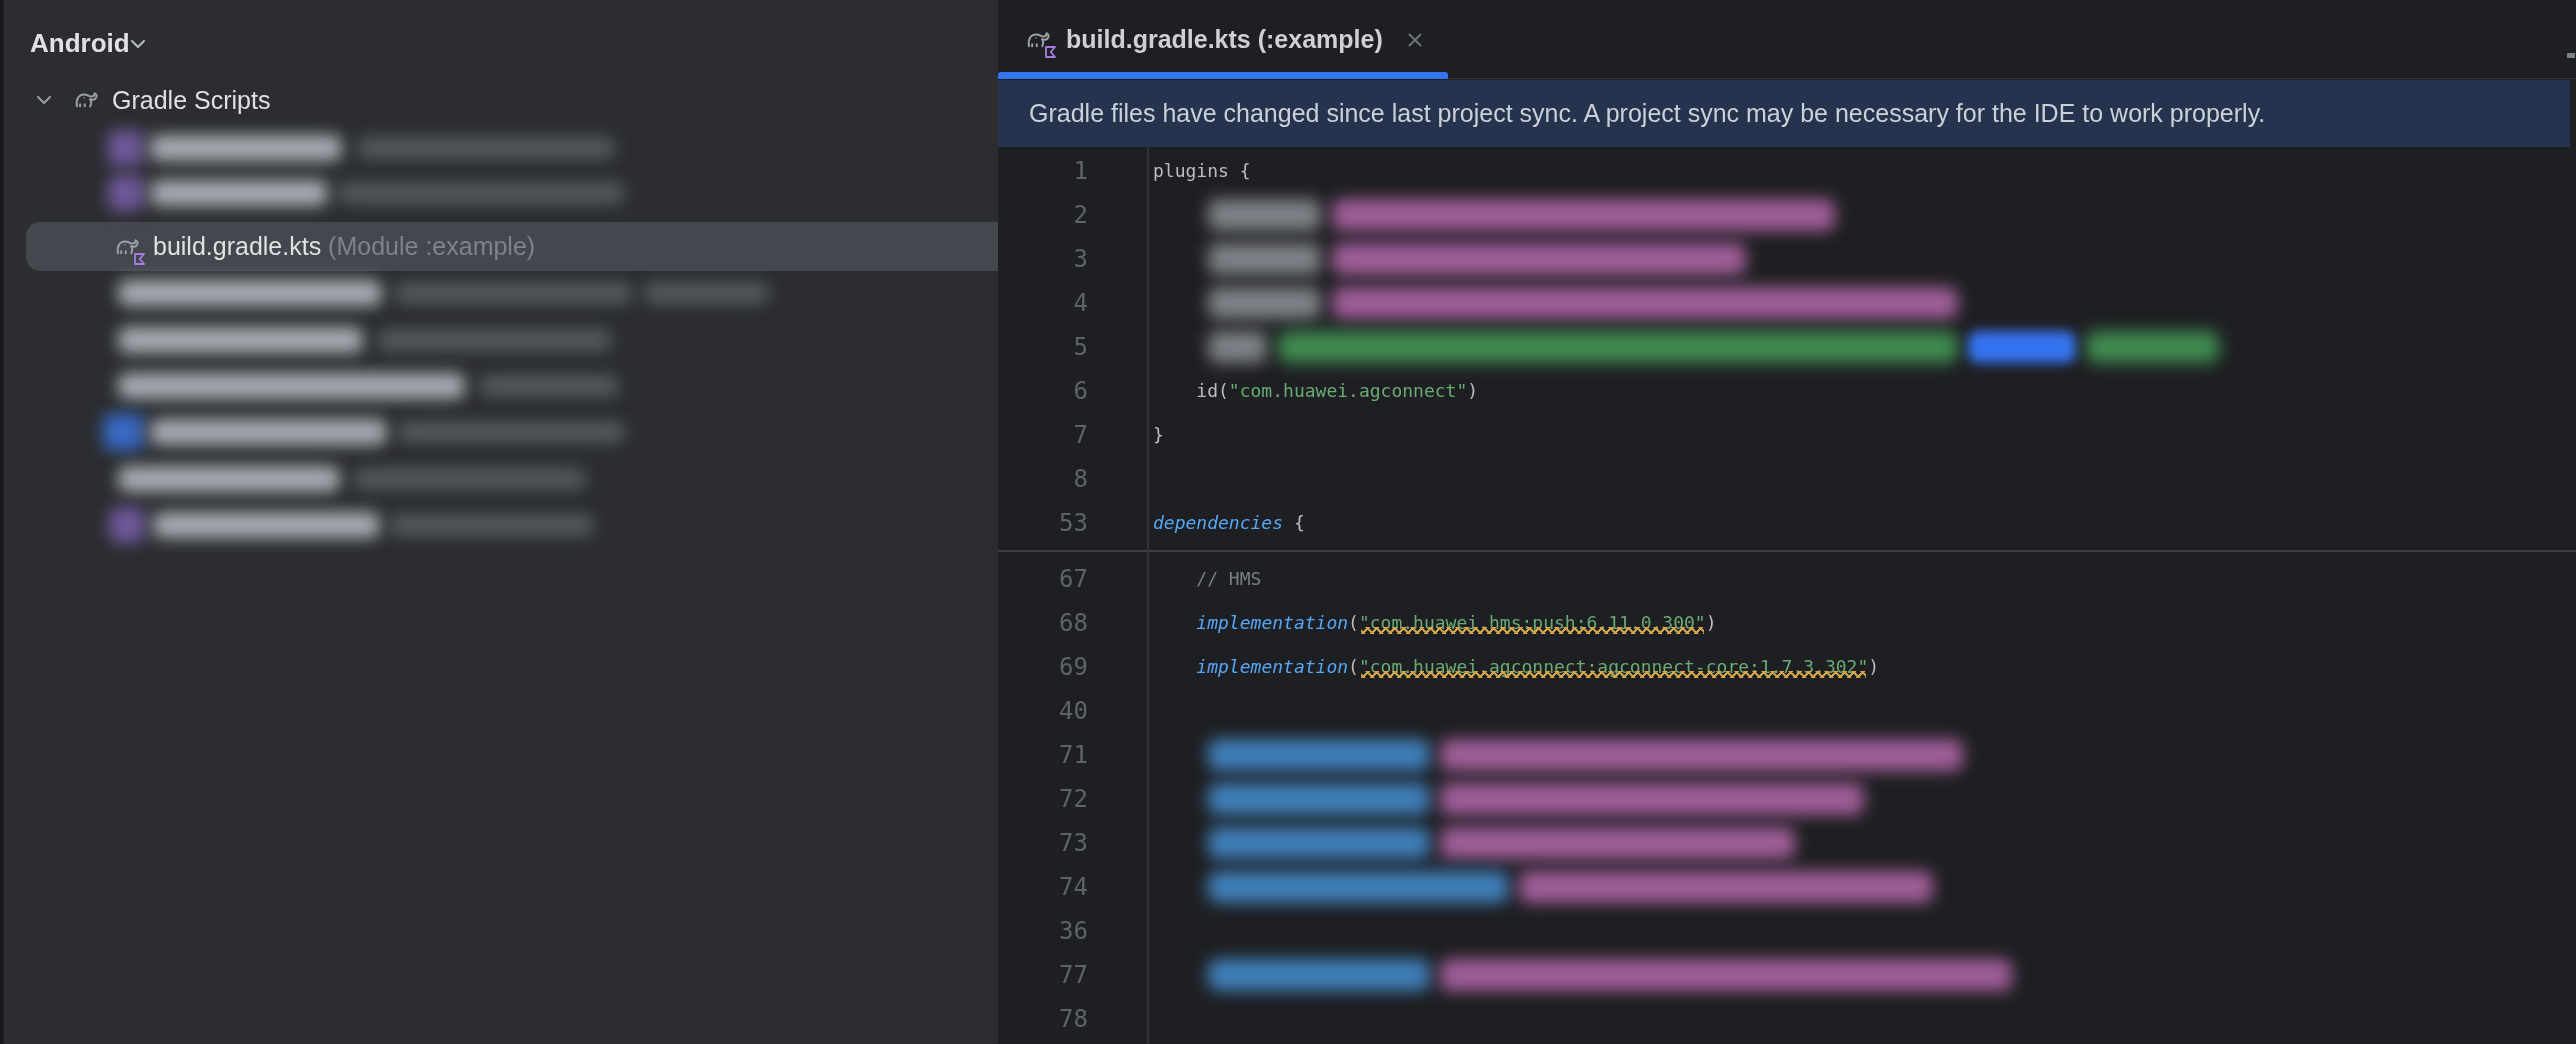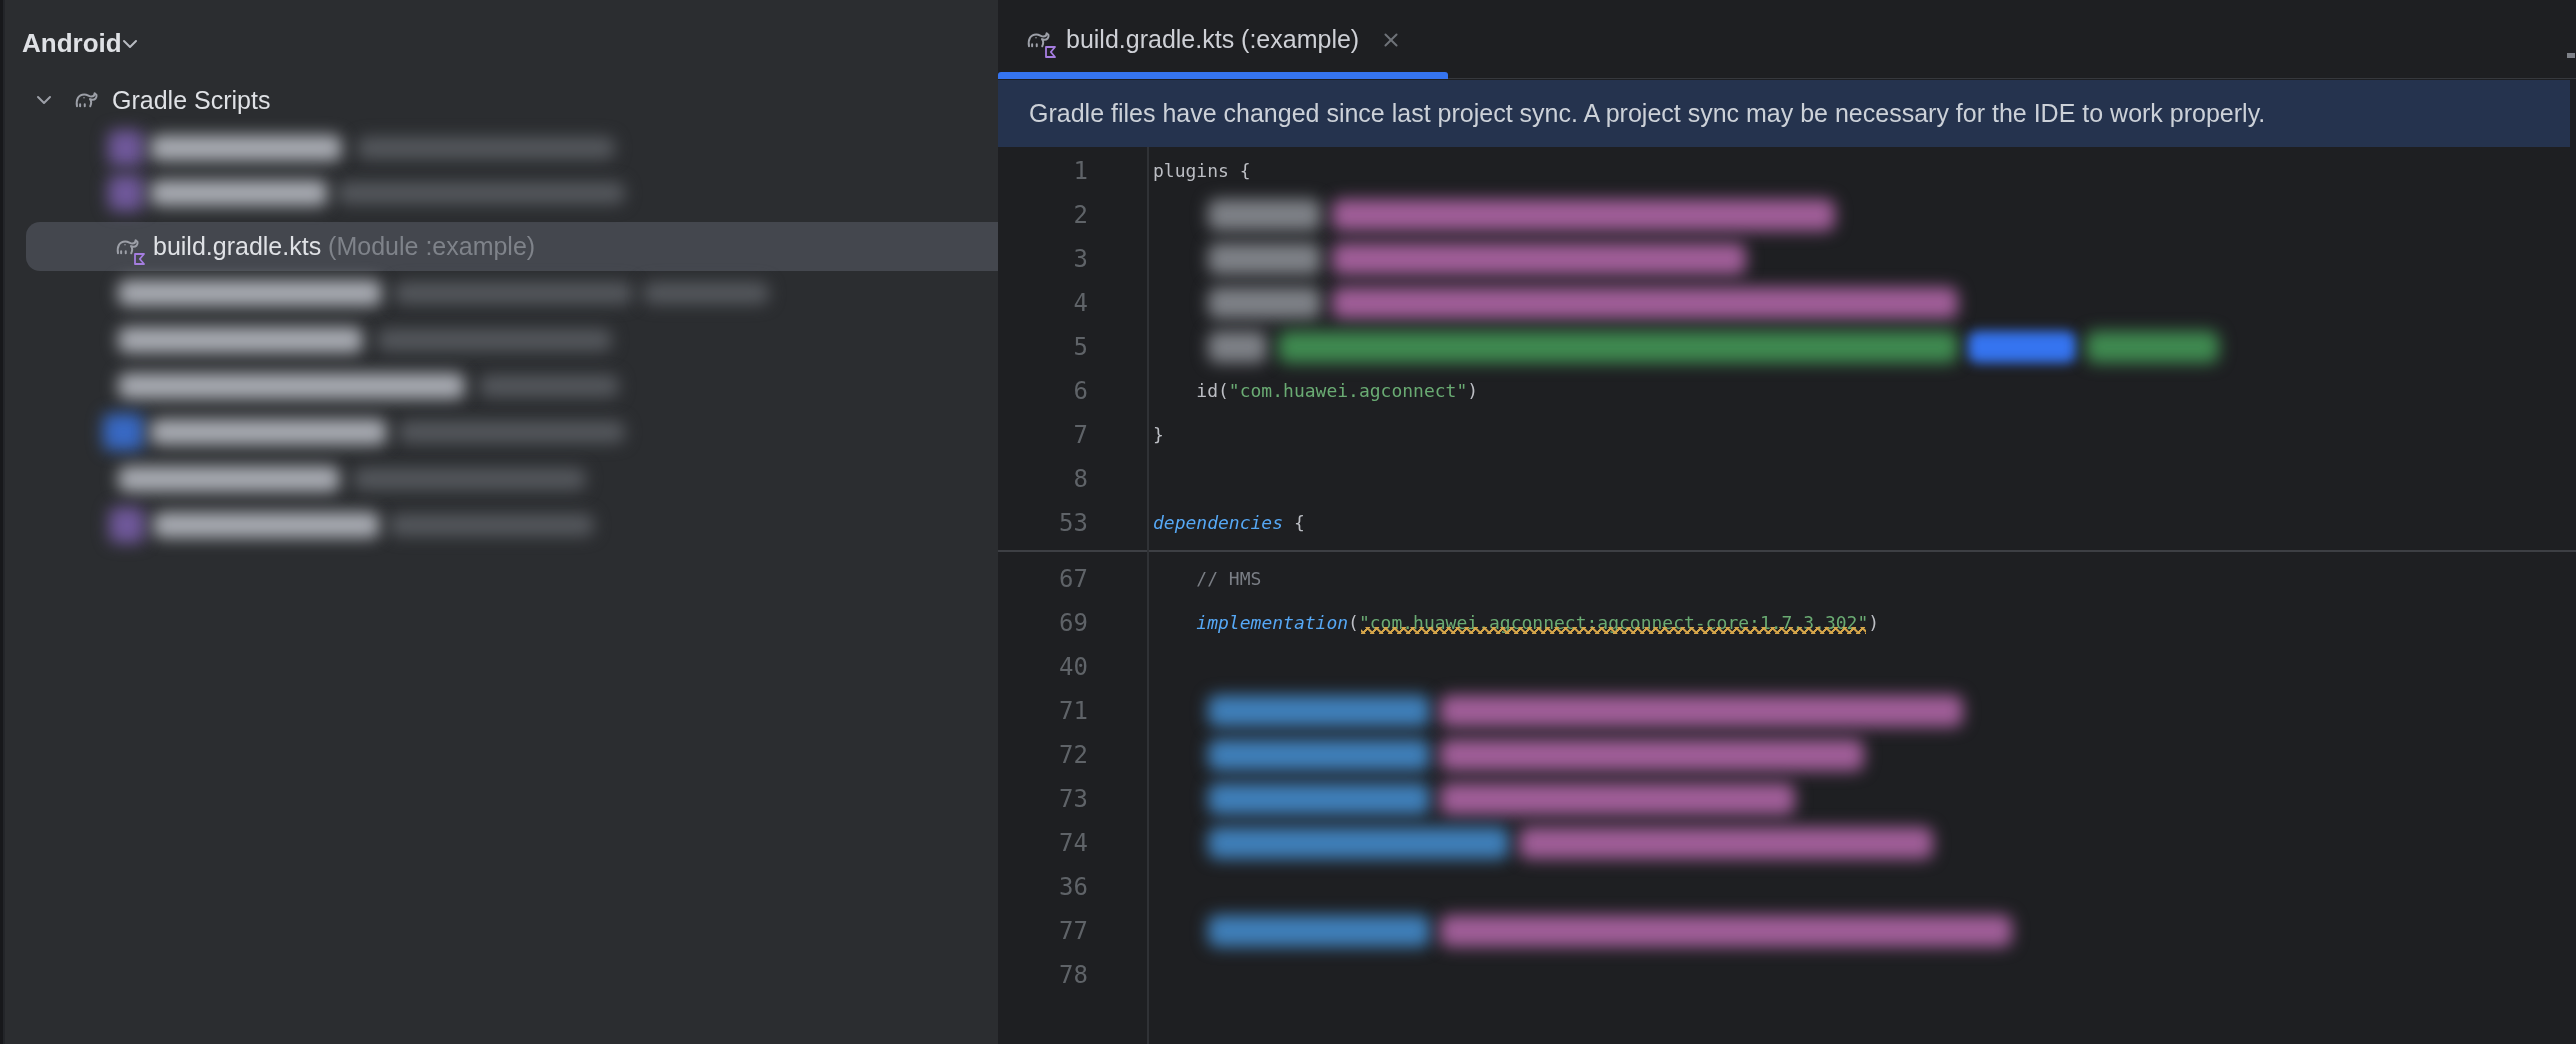--- a/index.html
+++ b/index.html
@@ -3,21 +3,21 @@
 <meta charset="utf-8">
 <style>
   html,body{margin:0;padding:0;background:#101113;}
   .app{position:relative;width:2576px;height:1044px;overflow:hidden;
        font-family:"Liberation Sans","DejaVu Sans",sans-serif;background:#1e1f22;}
 
   
   .panel{position:absolute;left:0;top:0;width:998px;height:1044px;background:#2b2d30;}
   .win-edge{position:absolute;left:0;top:0;width:3px;height:1044px;background:#17181b;}
   .win-edge2{position:absolute;left:3px;top:0;width:2px;height:1044px;background:#232529;}
-  .panel-header{position:absolute;left:22px;top:28px;display:flex;align-items:center;gap:0;
+  .panel-header{position:absolute;left:30px;top:28px;display:flex;align-items:center;gap:0;
        color:#dfe1e5;font-size:26px;font-weight:bold;}
   .tree-root{position:absolute;left:36px;top:85px;display:flex;align-items:center;gap:10px;
        color:#dfe1e5;font-size:25px;}
   .tree-root .gicon{margin-left:10px;}
   .sel-row{position:absolute;left:26px;top:222px;width:1061px;height:49px;background:#44474e;
        border-radius:14px;display:flex;align-items:center;}
   .sel-row .gicon{margin-left:87px;}
   .sel-label{margin-left:10px;color:#dfe1e5;font-size:25px;white-space:pre;}
   .sel-annot{color:#7f838a;font-size:25px;white-space:pre;}
   .blur-row{position:absolute;left:0;width:998px;height:45px;}
@@ -30,21 +30,21 @@
   
   .gicon{position:relative;width:30px;height:30px;flex:0 0 auto;}
   .gicon svg{display:block;}
   .kbadge{position:absolute;right:-4px;bottom:-4px;background:transparent;}
   .chev{flex:0 0 auto;display:flex;align-items:center;}
 
   
   .editor{position:absolute;left:998px;top:0;width:1578px;height:1044px;background:#1e1f22;}
   .tabbar{position:absolute;left:0;top:0;width:1578px;height:79px;background:#1e1f22;
        border-bottom:1px solid #36383d;box-sizing:border-box;}
-  .tab{position:absolute;left:0;top:0;height:79px;width:450px;display:flex;align-items:center;}
+  .tab{position:absolute;left:0;top:0;height:79px;width:450px;display:flex;align-items:center;font-weight:bold;}
   .tab .gicon{margin-left:26px;}
   .tab-title{margin-left:12px;color:#ced0d6;font-size:25px;white-space:pre;}
   .tab-close{margin-left:22px;display:flex;align-items:center;}
   .tab-underline{position:absolute;left:0;bottom:-1px;width:450px;height:7px;background:#3574f0;
        border-radius:3px 3px 0 0;}
   .banner{position:absolute;left:0;top:80px;width:1572px;height:67px;background:#25334e;
        display:flex;align-items:center;}
   .banner-text{margin-left:31px;color:#ccd1d8;font-size:25px;}
   .stripe-mark{position:absolute;left:1569px;top:53px;width:8px;height:5px;background:#8f939a;opacity:.85;}
 
@@ -233,20 +233,24 @@
         <div class="line">
           <span class="ln">53</span>
           <span class="lt"><span class="tok-func">dependencies</span><span class="tok-plain"> {</span></span>
         </div>
         <div class="fold-sep"></div>
         <div class="line">
           <span class="ln">67</span>
           <span class="lt"><span class="tok-comment">    // HMS</span></span>
         </div>
         <div class="line">
+          <span class="ln">68</span>
+          <span class="lt"><span class="tok-plain">    </span><span class="tok-func">implementation</span><span class="tok-plain">(</span><span class="tok-warn">"com.huawei.hms:push:6.11.0.300"</span><span class="tok-plain">)</span></span>
+        </div>
+        <div class="line">
           <span class="ln">69</span>
           <span class="lt"><span class="tok-plain">    </span><span class="tok-func">implementation</span><span class="tok-plain">(</span><span class="tok-warn">"com.huawei.agconnect:agconnect-core:1.7.3.302"</span><span class="tok-plain">)</span></span>
         </div>
         <div class="line">
           <span class="ln">40</span>
           <span class="lt"></span>
         </div>
         <div class="line">
           <span class="ln">71</span>
           <span class="lt"><span class="rblob rb-blue2" style="left: 108px; width: 222px;"></span><span class="rblob rb-purple" style="left: 340px; width: 523px;"></span></span>

